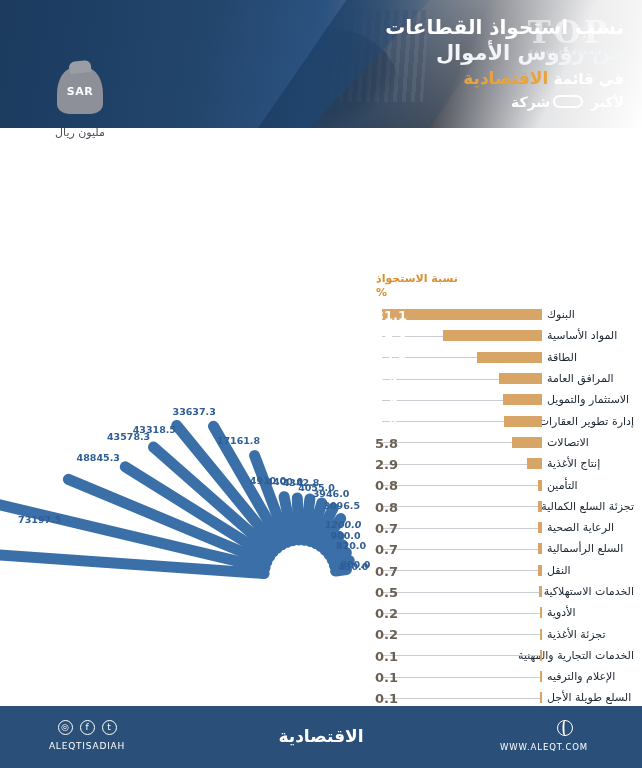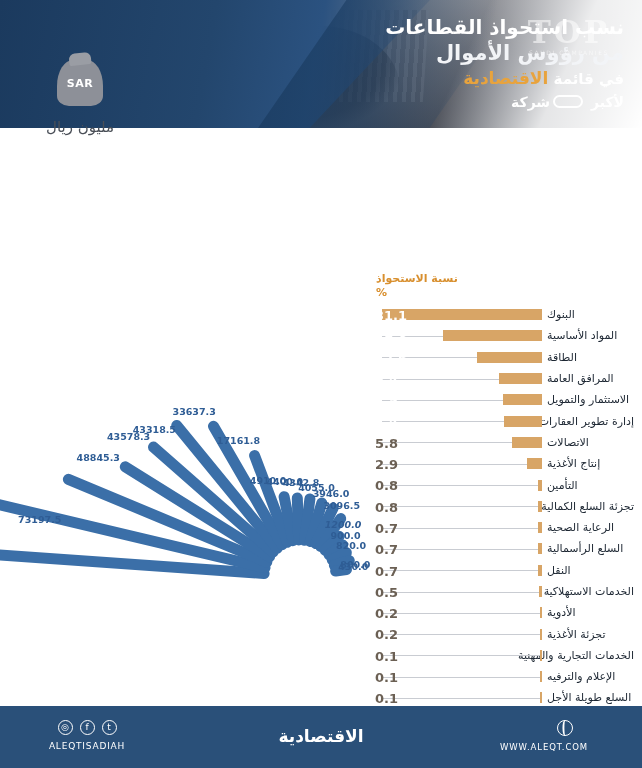--- a/index.html
+++ b/index.html
@@ -103,21 +103,21 @@
   }
 
   
   .sar-wrap {
     position: absolute;
     left: 46px; top: 60px;
     width: 68px; text-align: center;
   }
   .sar-bag {
     width: 46px; height: 46px;
-    margin: 0 auto;
+    margin: 8px auto;
     position: relative;
     background: #8d9098;
     border-radius: 16px 16px 12px 12px / 26px 26px 10px 10px;
   }
   .sar-bag::before {
     content: "";
     position: absolute;
     left: 12px; top: -7px;
     width: 22px; height: 12px;
     background: #9a9da4;
@@ -125,21 +125,21 @@
     transform: rotate(-6deg);
   }
   .sar-bag .sar-txt {
     position: absolute;
     left: 0; right: 0; top: 17px;
     font-size: 11px; font-weight: bold; color: #ffffff;
     letter-spacing: .5px;
   }
   .sar-label {
     margin-top: 12px;
-    font-size: 15px; color: #4a4f57; direction: rtl;
+    font-size: 11px; color: #4a4f57; direction: rtl;
   }
 
   
   .fan { position: absolute; left: 0; top: 96px; width: 400px; height: 590px; }
   .fan svg { position: absolute; left: 0; top: 0; }
   .fan-label {
     position: absolute;
     font-size: 9.5px;
     font-weight: bold;
     color: #2f5d95;

